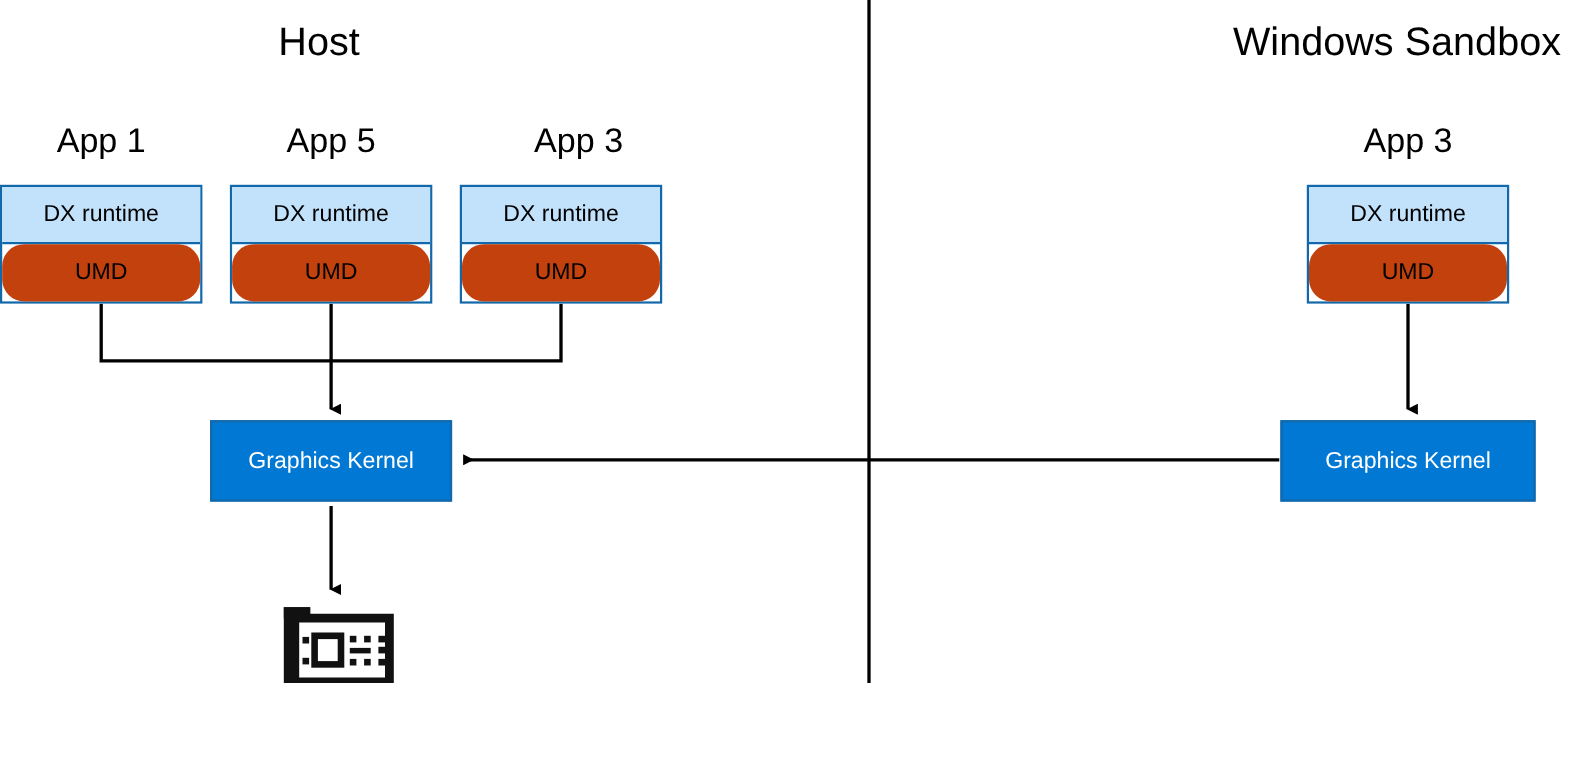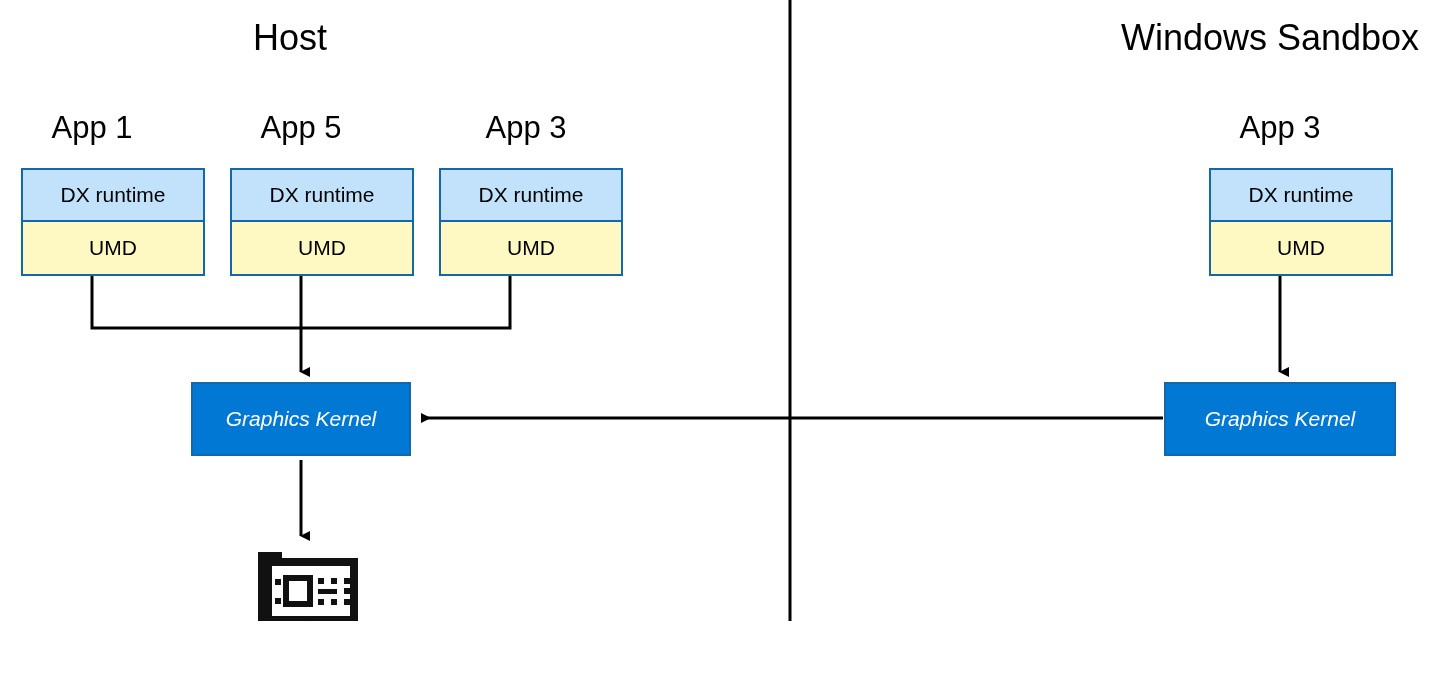--- a/index.html
+++ b/index.html
@@ -46,55 +46,54 @@
     text-align: center;
     white-space: nowrap;
   }
 
   
   .app-stack {
     position: absolute;
     box-sizing: border-box;
     border: 2px solid #1268A8;
     background: #ffffff;
-    margin-left: 21px;
   }
   .layer {
     box-sizing: border-box;
     width: 100%;
     display: flex;
     align-items: center;
     justify-content: center;
     font-size: 21px;
     color: #000000;
     white-space: nowrap;
   }
   .layer-dx {
     background: #C2E2FC;
     height: 52px;
     border-bottom: 2px solid #1268A8;
   }
   .layer-umd {
-    background: #fef9c3;
+    background: #c2410c;
     height: 52px;
+    border-radius: 20px;
   }
 
   
   .kernel-box {
     position: absolute;
     box-sizing: border-box;
     background: #0078D4;
     border: 2px solid #1268A8;
     display: flex;
     align-items: center;
     justify-content: center;
     color: #ffffff;
     font-size: 21px;
     white-space: nowrap;
-    font-style: italic;
   }
 
   
   #gpu-icon {
     position: absolute;
     left: 252px;
     top: 548px;
     width: 108px;
     height: 92px;
   }

